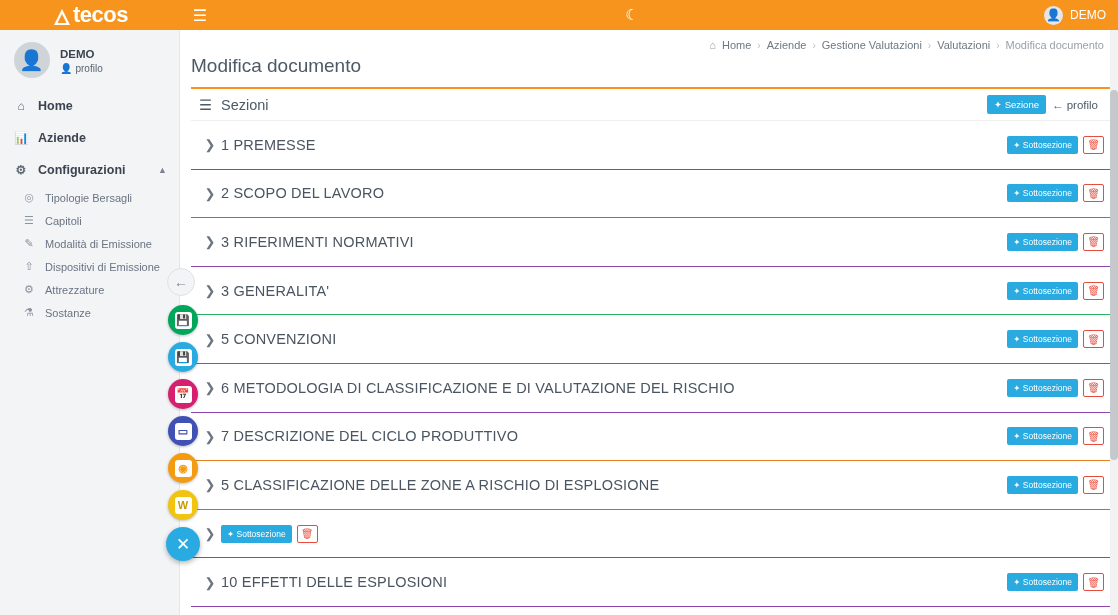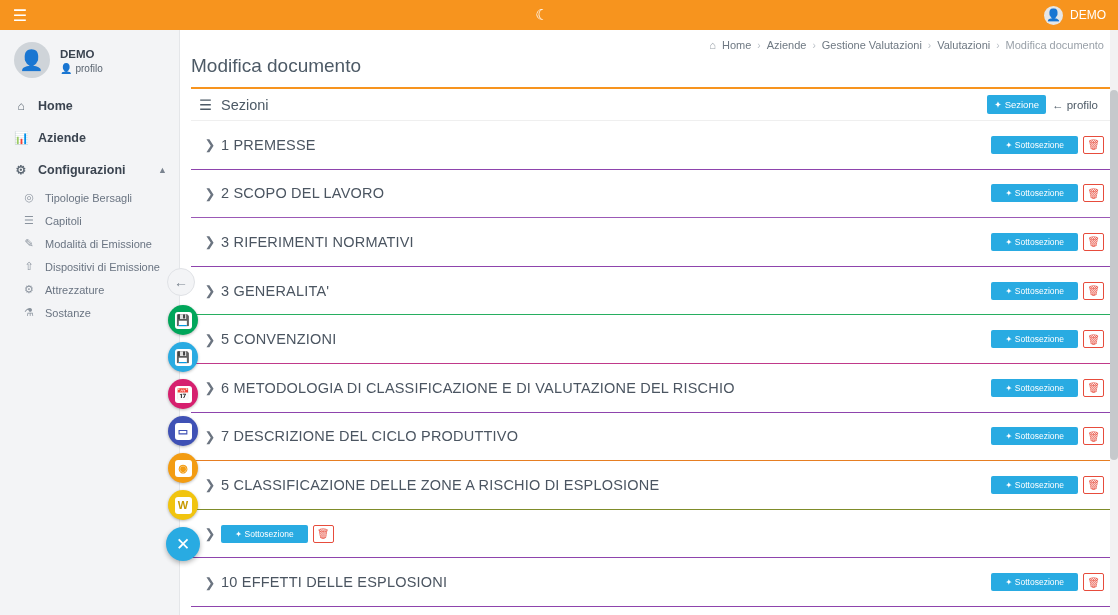--- a/index.html
+++ b/index.html
@@ -156,21 +156,21 @@
     position:relative;
   }
   .row-chev {
     width:22px; text-align:center; color:#6b7480; font-size:13px; cursor:pointer;
   }
   .row-label {
     flex:1; font-size:14.5px; color:#4b5561; letter-spacing:.2px;
   }
   .btn-sub {
     background:#29abe2; color:#fff; border:none; border-radius:2px;
-    font-size:8.5px; padding:4px 14px; margin-right:5px; cursor:pointer;
+    font-size:8.5px; padding:4px 6px; margin-right:5px; cursor:pointer;
     white-space:nowrap; font-family:"Liberation Sans", sans-serif;
   }
   .btn-del {
     background:#fff; border:1px solid #e74c3c; color:#e74c3c;
     border-radius:2px; width:21px; height:18px; font-size:10px;
     display:inline-flex; align-items:center; justify-content:center; cursor:pointer;
   }
 
   
   .scroll-track {
@@ -178,20 +178,31 @@
   }
   .scroll-thumb {
     position:absolute; right:0; top:60px; width:8px; height:370px;
     background:#c6c9cc; border-radius:4px;
   }
 </style>
 </head>
 <body>
 
 <div class="topbar">
+  <div class="logo-box">
+    <span class="logo-text">
+      <span class="logo-mark">
+        <svg width="20" height="20" viewBox="0 0 20 20" aria-hidden="true">
+          <polygon points="10,2 18,18 2,18" fill="#ffffff"></polygon>
+          <polygon points="10,7 14.5,16 5.5,16" fill="#f7941e"></polygon>
+        </svg>
+      </span>
+      <span>tecos</span>
+    </span>
+  </div>
   <div class="hamburger">☰</div>
   <div class="topbar-center">☾</div>
   <div class="topbar-right">
     <span class="avatar-circle">👤</span>
     <span>DEMO</span>
   </div>
 </div>
 
 <div class="sidebar">
 

